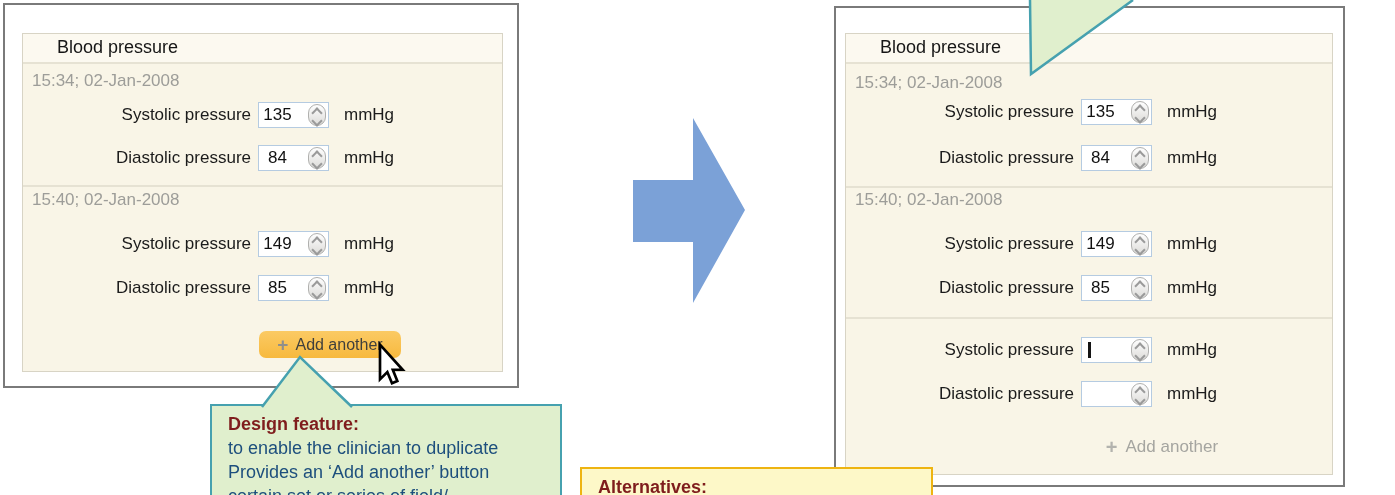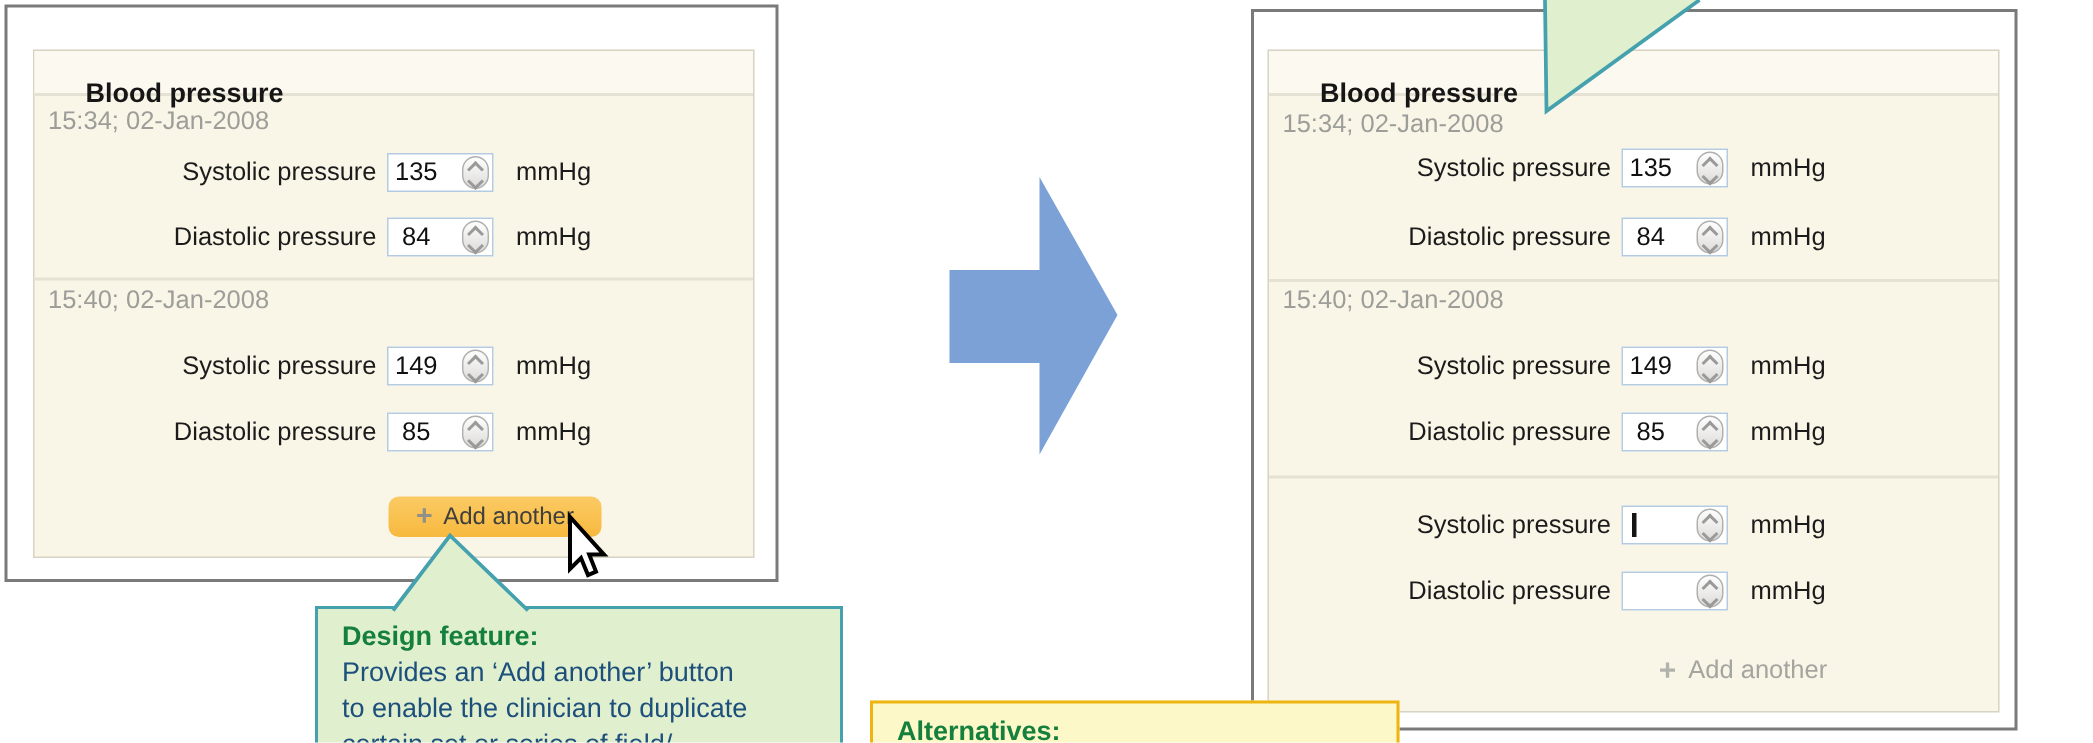--- a/index.html
+++ b/index.html
@@ -14,21 +14,21 @@
   }
   .panel{
     position:absolute;background:#f9f5e7;border:1px solid #d8d4c5;
     box-sizing:border-box;
   }
   .panel-header{
     position:absolute;left:0;right:0;top:0;height:30px;
     background:#fcf9f0;border-bottom:2px solid #e6e2d3;box-sizing:border-box;
   }
   .panel-title{
-    position:absolute;left:34px;top:18px;font-size:18px;font-weight:bold;color:#161616;
+    position:absolute;left:34px;top:3px;font-size:18px;font-weight:normal;color:#161616;
   }
   .divider{
     position:absolute;left:0;right:0;height:2px;background:#e6e2d3;
   }
   .timestamp{
     position:absolute;left:9px;font-size:17px;color:#9d9d99;height:20px;line-height:20px;
   }
   
   .row{
     position:absolute;left:0;right:11px;height:28px;
@@ -70,21 +70,21 @@
     position:absolute;display:flex;align-items:center;justify-content:center;gap:8px;
     background:none;border:none;font-size:17px;color:#a5a5a0;font-family:inherit;
   }
   .add-link .plus{color:#b3b3ae;font-size:20px;font-weight:bold;line-height:16px;}
   
   .callout{
     position:absolute;box-sizing:border-box;padding:6px 16px;
   }
   .callout.green{background:#e0efcd;border:2px solid #46a1af;}
   .callout.yellow{background:#fdf8c8;border:2px solid #eeb411;}
-  .callout .co-head{font-size:18px;font-weight:bold;color:#15803d;line-height:24px;}
+  .callout .co-head{font-size:18px;font-weight:bold;color:#7f1d1d;line-height:24px;}
   .callout .co-line{font-size:18px;color:#1d4f7d;line-height:24px;}
   .overlay{position:absolute;pointer-events:none;}
 </style>
 </head>
 <body>
 
 <div class="window" style="left:3px;top:3px;width:516px;height:385px;">
   <div class="panel" style="left:17px;top:28px;width:481px;height:339px;">
     <div class="panel-header">
       <div class="panel-title">Blood pressure</div>
@@ -248,22 +248,22 @@
     </button>
   </div>
 </div>
 
 <svg class="overlay" style="left:1024px;top:0px;" width="115" height="80" viewBox="0 0 115 80">
   <path d="M6,0 L7,74 L109,0" fill="#e0efcd" stroke="#46a1af" stroke-width="2.5"></path>
 </svg>
 
 <div class="callout green" style="left:210px;top:404px;width:352px;height:130px;">
   <div class="co-head">Design feature:</div>
+  <div class="co-line">to enable the clinician to duplicate</div>
   <div class="co-line">Provides an ‘Add another’ button</div>
-  <div class="co-line">to enable the clinician to duplicate</div>
   <div class="co-line">certain set or series of field/</div>
 </div>
 <svg class="overlay" style="left:255px;top:352px;" width="110" height="56" viewBox="0 0 110 56">
   <path d="M7,55 L45,5 L97,55" fill="#e0efcd" stroke="#46a1af" stroke-width="2.5"></path>
 </svg>
 
 <div class="callout yellow" style="left:580px;top:467px;width:353px;height:60px;">
   <div class="co-head">Alternatives:</div>
 </div>
 

